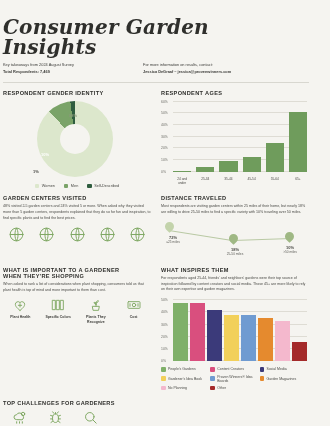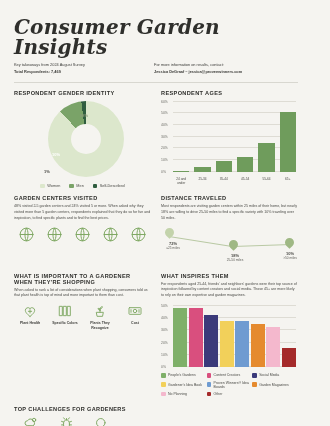--- a/index.html
+++ b/index.html
@@ -3,21 +3,21 @@
 <meta charset="utf-8">
 <style>
   html,body{margin:0;padding:0;}
   body{
     width:330px;height:426px;
     background:#f5f4f0;
     font-family:"Liberation Sans", sans-serif;
     color:#3b3b38;
     overflow:hidden;
   }
-  .page{position:relative;width:312px;height:426px;box-sizing:border-box;padding:0 14px;}
+  .page{position:relative;width:312px;height:426px;box-sizing:border-box;padding:0 3px;}
 
   
   .title{
     font-family:"DejaVu Serif", serif;
     font-style:italic;font-weight:700;
     font-size:20px;letter-spacing:.2px;
     color:#2f2f2c;
     padding-top:17px;line-height:1;
   }
   .subhead{display:flex;gap:12px;margin-top:5px;}

